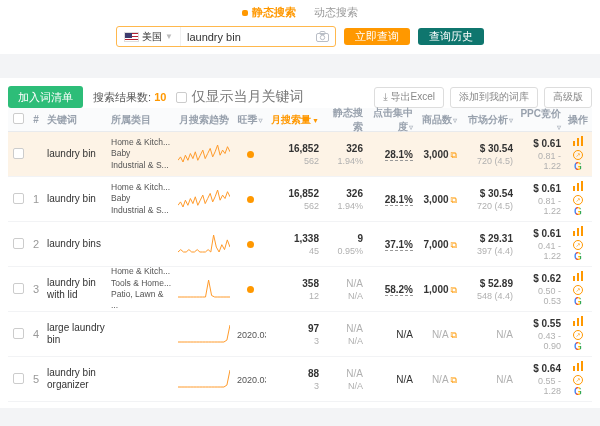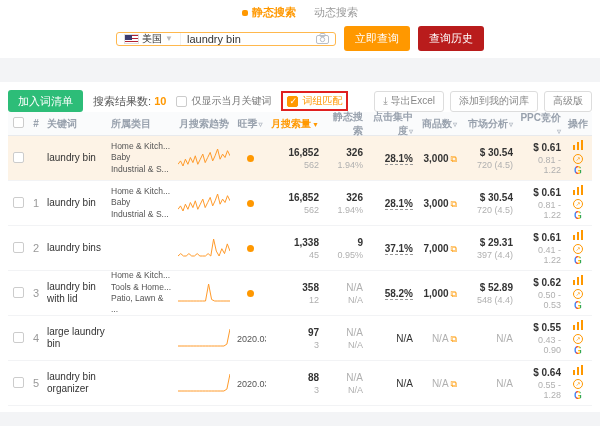--- a/index.html
+++ b/index.html
@@ -6,41 +6,41 @@
   html,body { width:600px; height:426px; overflow:hidden; }
   body { background:#f3f4f6; font-family:"Liberation Sans", sans-serif; font-size:11px; color:#333; }
 
   
   .top-card { background:#fff; padding:5px 16px 7px; }
   .tabs { display:flex; justify-content:center; align-items:center; gap:18px; height:15px; }
   .tab { color:#999; cursor:pointer; display:flex; align-items:center; gap:4px; }
   .tab.active { color:#ff9800; font-weight:bold; }
   .tab-dot { width:6px; height:6px; background:#ff9800; border-radius:2px; display:inline-block; }
   .search-row { display:flex; justify-content:center; align-items:center; gap:8px; margin-top:6px; }
-  .search-box { display:flex; align-items:center; border:1px solid #ffb84d; border-radius:3px; height:14px; background:#fff; }
+  .search-box { display:flex; align-items:center; border:1px solid #ffb84d; border-radius:3px; height:21px; background:#fff; }
   .country { display:flex; align-items:center; gap:3px; padding:0 7px; border-right:1px solid #f0f0f0; cursor:pointer; font-size:10px; height:100%; }
   .flag { width:15px; height:10px; display:inline-block; position:relative;
           background:repeating-linear-gradient(#b22234 0 1.5px,#fff 1.5px 3px); border:0.5px solid #ddd; }
   .flag::before { content:""; position:absolute; left:0; top:0; width:7px; height:5px; background:#3c3b6e; }
   .caret { color:#bbb; font-size:8px; }
   .search-box input { border:none; outline:none; width:135px; font-size:11px; padding:0 6px; color:#333; background:transparent; }
   .camera { margin-right:6px; display:flex; align-items:center; cursor:pointer; }
-  .btn { border:none; border-radius:3px; height:25px; padding:0 11px; font-size:11px; color:#fff; cursor:pointer; }
+  .btn { border:none; border-radius:3px; height:17px; padding:0 11px; font-size:11px; color:#fff; cursor:pointer; }
   .btn-orange { background:#ff9800; }
-  .btn-green  { background:#b91c1c; }
+  .btn-green  { background:#0f766e; }
   .hot-row { text-align:center; margin-top:6px; font-size:10px; color:#999; }
   .hot-link { color:#666; margin:0 5px; border-bottom:1px solid #c3c3c3; cursor:pointer; text-decoration:none; }
 
   
   .results-card { background:#fff; margin-top:24px; padding:8px 8px 0; height:330px; }
   .toolbar { display:flex; align-items:center; gap:10px; }
   .btn-add { background:#2dbd78; color:#fff; border:none; border-radius:3px; height:22px; padding:0 10px; font-size:11px; cursor:pointer; }
   .result-count { color:#555; }
   .result-count b { color:#ff9800; }
-  .cb-group { display:flex; align-items:center; gap:4px; color:#777; cursor:pointer; font-size:10px;justify-content:flex-end; }
+  .cb-group { display:flex; align-items:center; gap:4px; color:#777; cursor:pointer; font-size:14px;justify-content:flex-end; }
   .cb { width:11px; height:11px; border:1px solid #ccc; border-radius:2px; background:#fff; display:inline-block; position:relative; }
   .cb.checked { background:#ff9800; border-color:#ff9800; }
   .cb.checked::after { content:"✓"; position:absolute; left:1px; top:-1px; color:#fff; font-size:9px; }
   .phrase-annot { border:2px solid #e02020; padding:1px 4px; display:flex; align-items:center; gap:4px; }
   .toolbar-right { margin-left:auto; display:flex; gap:6px; }
   .btn-ghost { border:1px solid #ddd; background:#fff; color:#888; border-radius:3px; height:21px; padding:0 8px; font-size:10px; display:flex; align-items:center; gap:3px; cursor:pointer; }
 
   
   .trow { display:grid; grid-template-columns:20px 16px 64px 66px 60px 32px 56px 44px 50px 44px 56px 48px 28px; align-items:center; }
   .thead { background:#fafbfc; border-bottom:1px solid #e8eaed; height:24px; color:#98a1ad; font-weight:bold; font-size:10px; }
@@ -108,26 +108,20 @@
   <div class="toolbar">
     <button class="btn-add">加入词清单</button>
     <span class="result-count">
       <span>搜索结果数:</span>
       <b>10</b>
     </span>
     <span class="cb-group">
       <span class="cb"></span>
       <span>仅显示当月关键词</span>
     </span>
-    <span class="phrase-annot">
-      <span class="cb-group">
-        <span class="cb checked"></span>
-        <span style="color:#ff9800">词组匹配</span>
-      </span>
-    </span>
     <span class="toolbar-right">
       <button class="btn-ghost">
         <span>⤓</span>
         <span>导出Excel</span>
       </button>
       <button class="btn-ghost">添加到我的词库</button>
       <button class="btn-ghost">高级版</button>
     </span>
   </div>
 

